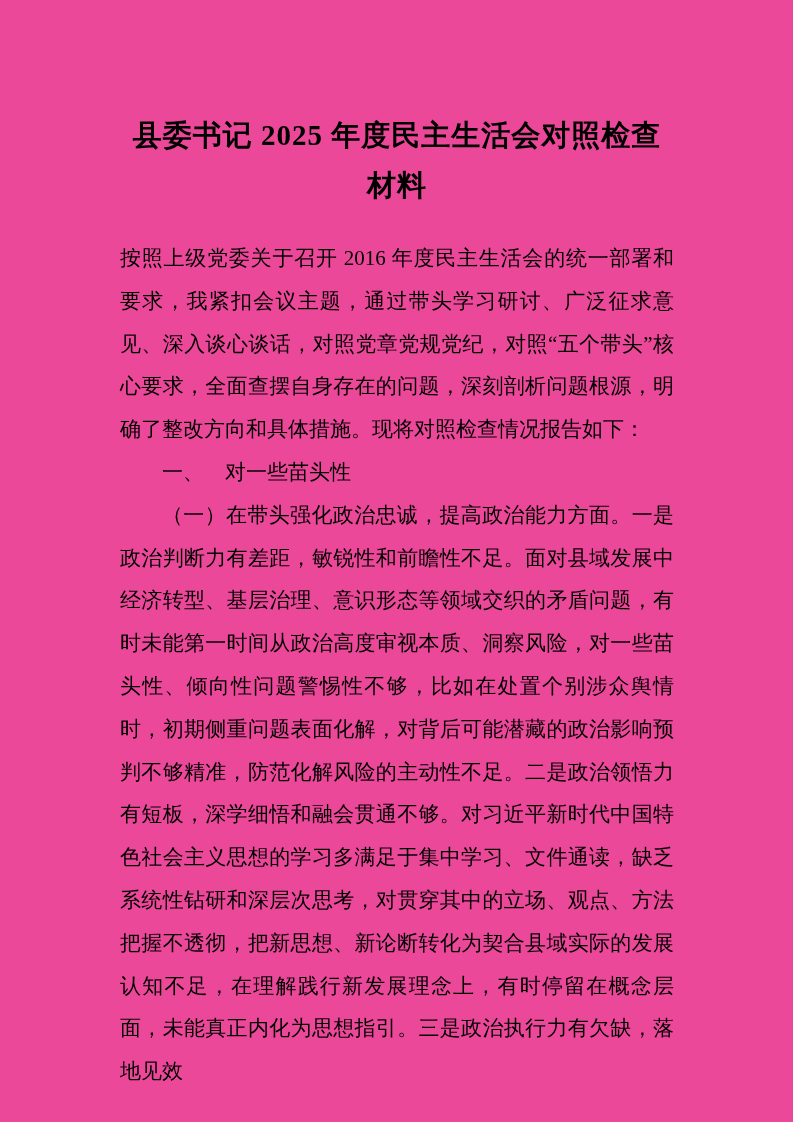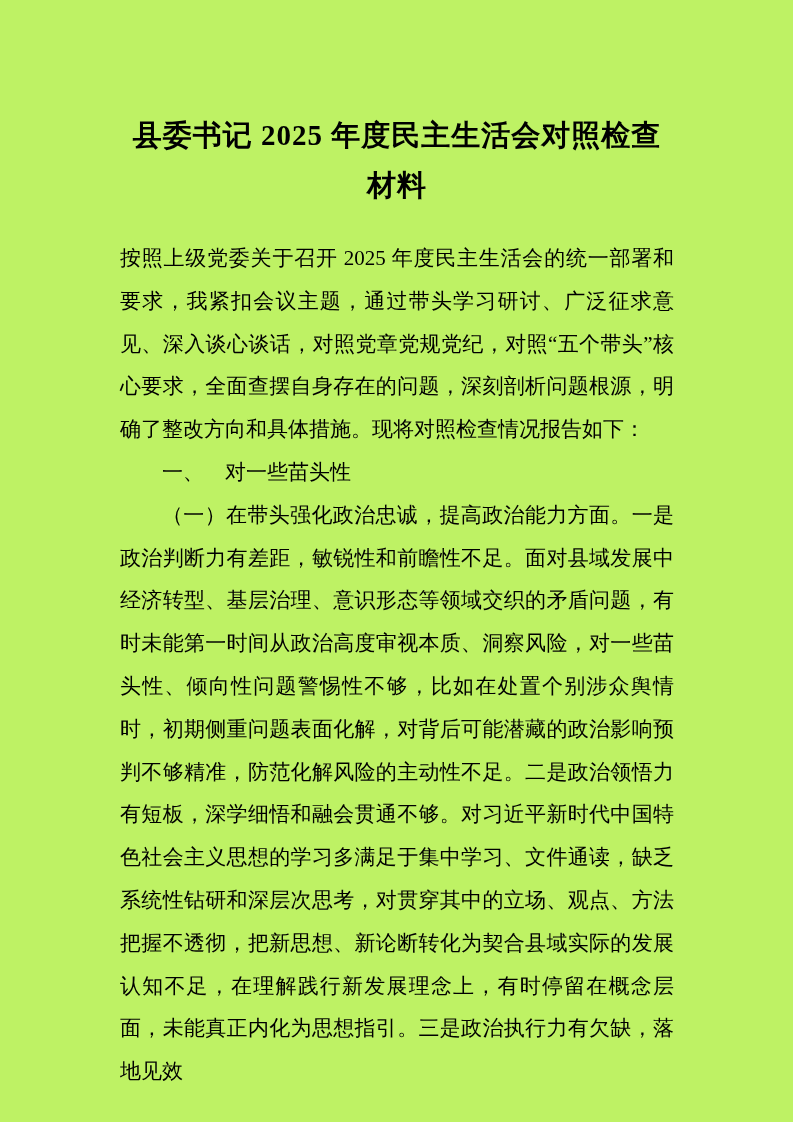--- a/index.html
+++ b/index.html
@@ -5,21 +5,21 @@
     
     html, body {
       margin: 0;
       padding: 0;
       background: #ffffff;
     }
     .page {
       position: relative;
       width: 793px;
       height: 1122px;
-      background: #bef264;
+      background: #ec4899;
       box-sizing: border-box;
       padding: 110px 119px 0 120px;
       overflow: hidden;
       font-family: "Liberation Serif", serif;
       color: #000000;
     }
     .doc-title {
       margin: 0;
       font-family: "Liberation Serif", serif;
       font-weight: bold;
@@ -46,19 +46,19 @@
       text-indent: 2em;
     }
   </style>
 </head>
 <body>
 
 <div class="page">
   <h1 class="doc-title">县委书记 2025 年度民主生活会对照检查材料</h1>
 
   <div class="doc-body">
-    <p class="para">按照上级党委关于召开 2025 年度民主生活会的统一部署和要求，我紧扣会议主题，通过带头学习研讨、广泛征求意见、深入谈心谈话，对照党章党规党纪，对照“五个带头”核心要求，全面查摆自身存在的问题，深刻剖析问题根源，明确了整改方向和具体措施。现将对照检查情况报告如下：</p>
+    <p class="para">按照上级党委关于召开 2016 年度民主生活会的统一部署和要求，我紧扣会议主题，通过带头学习研讨、广泛征求意见、深入谈心谈话，对照党章党规党纪，对照“五个带头”核心要求，全面查摆自身存在的问题，深刻剖析问题根源，明确了整改方向和具体措施。现将对照检查情况报告如下：</p>
 
     <p class="para indent">一、　对一些苗头性</p>
 
     <p class="para indent">（一）在带头强化政治忠诚，提高政治能力方面。一是政治判断力有差距，敏锐性和前瞻性不足。面对县域发展中经济转型、基层治理、意识形态等领域交织的矛盾问题，有时未能第一时间从政治高度审视本质、洞察风险，对一些苗头性、倾向性问题警惕性不够，比如在处置个别涉众舆情时，初期侧重问题表面化解，对背后可能潜藏的政治影响预判不够精准，防范化解风险的主动性不足。二是政治领悟力有短板，深学细悟和融会贯通不够。对习近平新时代中国特色社会主义思想的学习多满足于集中学习、文件通读，缺乏系统性钻研和深层次思考，对贯穿其中的立场、观点、方法把握不透彻，把新思想、新论断转化为契合县域实际的发展认知不足，在理解践行新发展理念上，有时停留在概念层面，未能真正内化为思想指引。三是政治执行力有欠缺，落地见效</p>
   </div>
 </div>
 
 </body></html>

